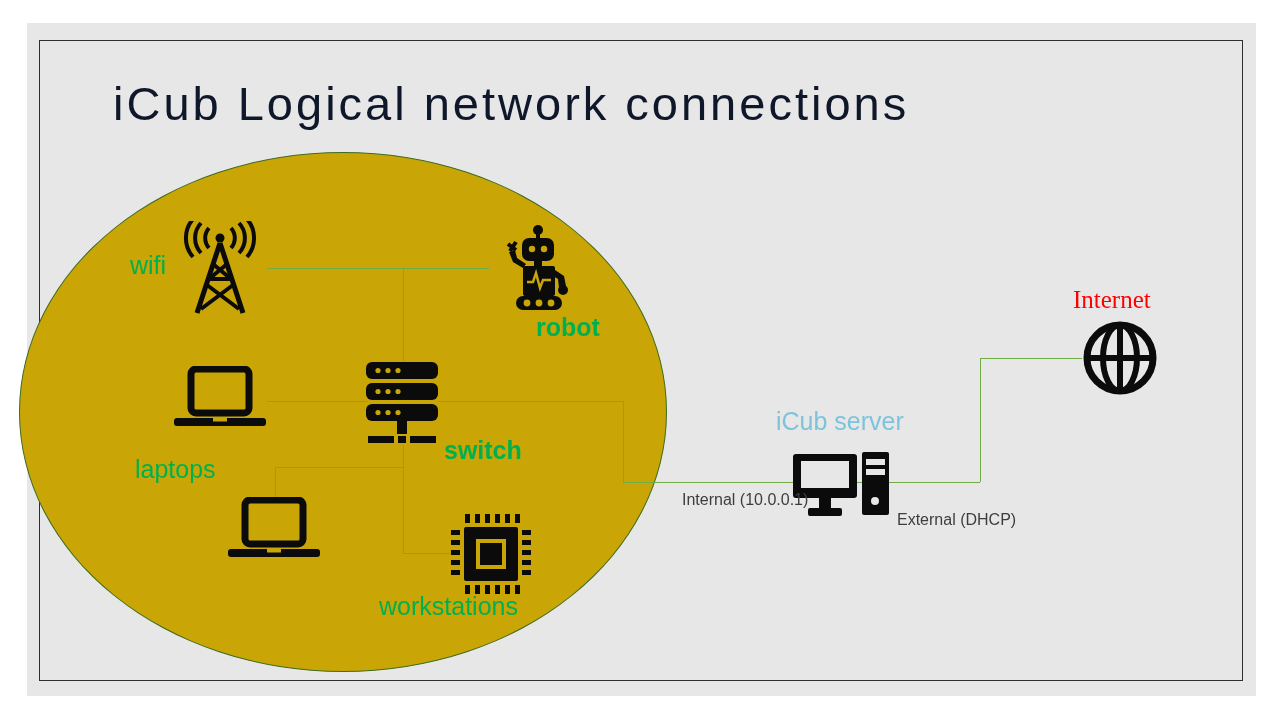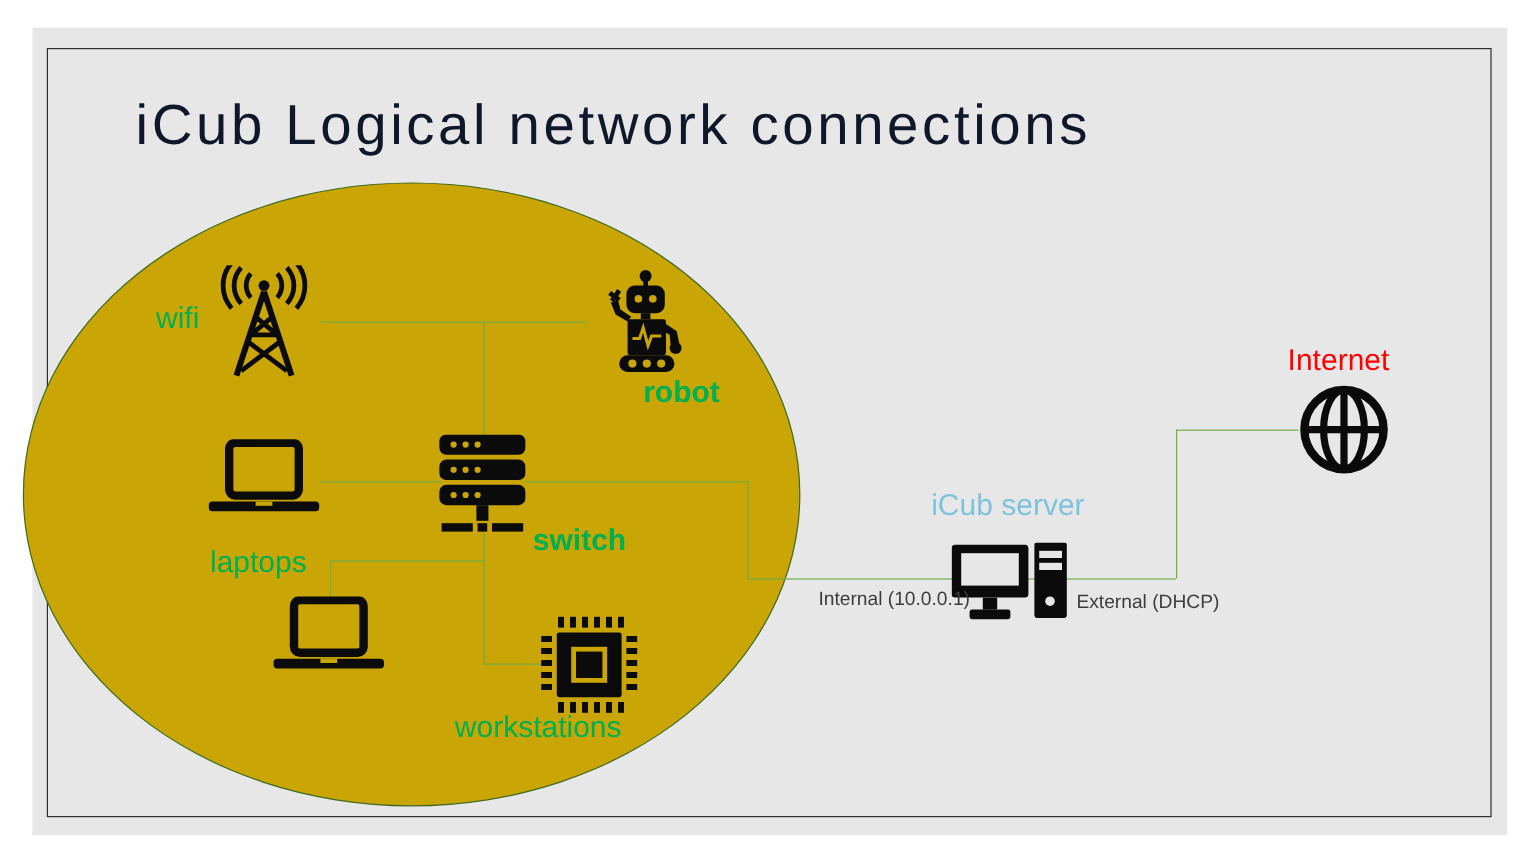--- a/index.html
+++ b/index.html
@@ -5,28 +5,28 @@
   html,body{margin:0;padding:0;background:#ffffff;font-family:"Liberation Sans",sans-serif;}
   #stage{position:relative;width:1280px;height:720px;background:#ffffff;overflow:hidden;}
   #slide{position:absolute;left:27px;top:23px;width:1229px;height:673px;background:#E8E7E7;}
   #frame{position:absolute;left:39px;top:40px;width:1202px;height:639px;border:1px solid #2f2f2f;}
   .abs{position:absolute;}
   #title{left:113px;top:76px;font-size:47px;font-weight:400;letter-spacing:3px;color:#0f172a;white-space:nowrap;}
   #subnet-label{left:539px;top:186px;font-size:18px;color:#3d3d3d;white-space:nowrap;}
   .node-label{font-size:25px;color:#00B050;white-space:nowrap;}
   #wifi-label{left:130px;top:251px;}
   #robot-label{left:536px;top:313px;font-weight:bold;}
-  #laptops-label{left:135px;top:455px;margin-left:40px;}
+  #laptops-label{left:135px;top:455px;}
   #switch-label{left:444px;top:436px;font-weight:bold;}
   #workstations-label{left:379px;top:592px;}
   #server-label{left:776px;top:407px;font-size:25px;color:#7EC3DC;white-space:nowrap;}
-  #internet-label{left:1073px;top:286px;font-size:25px;color:#FF0000;white-space:nowrap;}
+  #internet-label{left:1073px;top:286px;font-size:25px;color:#FF0000;white-space:nowrap;font-family:Liberation Serif, serif;}
   .port-label{font-size:16px;color:#3d3d3d;white-space:nowrap;}
   #internal-label{left:650px;top:491px;margin-left:32px;}
-  #external-label{left:897px;top:494px;}
+  #external-label{left:897px;top:511px;}
   #note{left:668px;top:556px;width:562px;font-size:23px;line-height:28px;color:#333333;white-space:pre-line;}
   #ellipse{left:19px;top:152px;width:646px;height:518px;background:#C9A606;border:1px solid #3E6B1F;border-radius:50%;}
   .link{background:#70AD47;}
   svg{display:block;}
 </style>
 </head>
 <body>
 
 <div id="stage">
   <div id="slide"></div>

